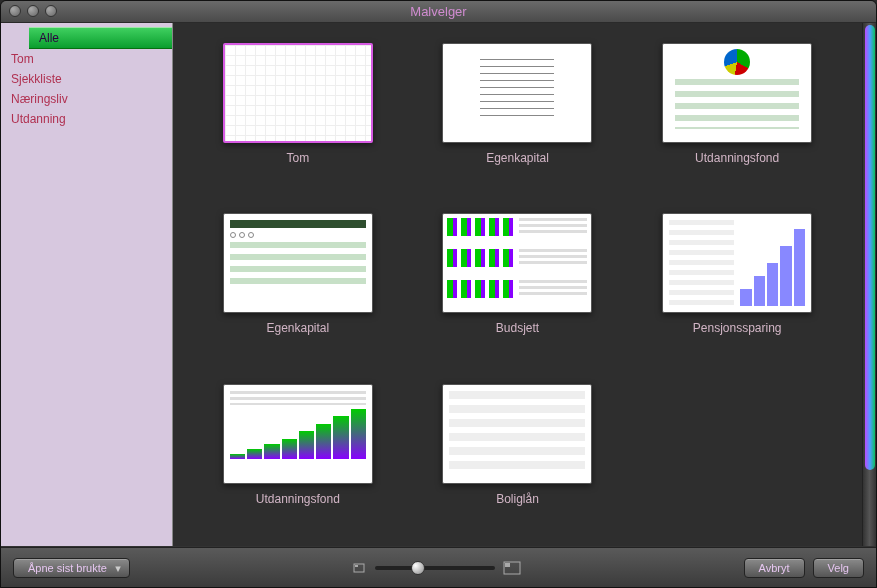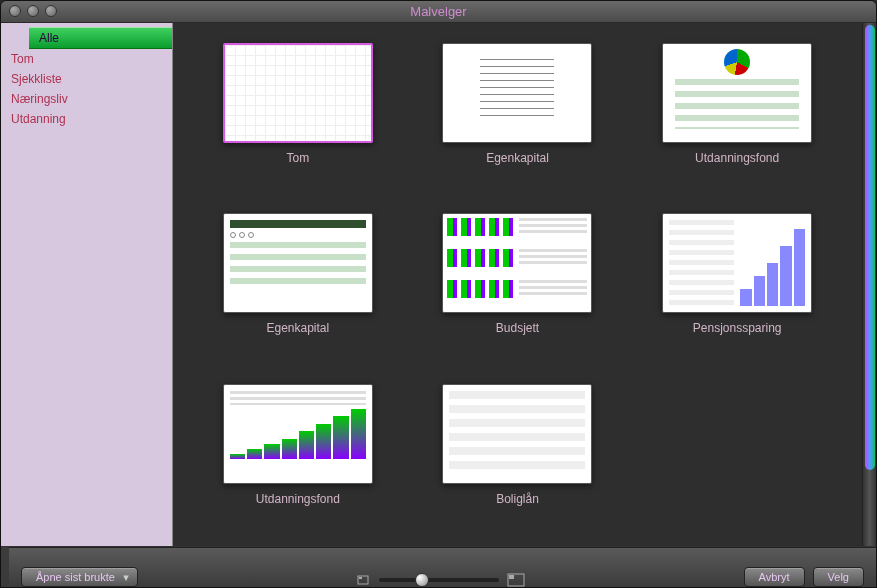--- a/index.html
+++ b/index.html
@@ -181,24 +181,23 @@
   .bell{width:80px;height:50px;background:
     radial-gradient(ellipse 50px 45px at 50% 100%,#d33 0 12px,#888 12px 28px,transparent 28px);
     border-bottom:1px solid #aaa;}
   .thumb-loan{padding:6px;}
   .thumb-loan .rows2{height:80px;background:repeating-linear-gradient(#eee 0 8px,#fff 8px 14px);}
   .toolbar {
     height: 40px;
     background: linear-gradient(#5a5a5a,#3b3b3b);
     border-top: 1px solid #222;
     display: flex;
-    align-items: flex-end;
+    align-items: center;
     padding: 0 12px;
     gap: 8px;
-    margin-left: 8px;
   }
   .btn {
     background: linear-gradient(#8a8a8a,#555);
     border: 1px solid #222;
     border-radius: 4px;
     padding: 3px 14px;
     color: #e6c6f0;
     font-size: 11px;
     cursor: pointer;
     box-shadow: inset 0 1px 0 rgba(255,255,255,.2);

